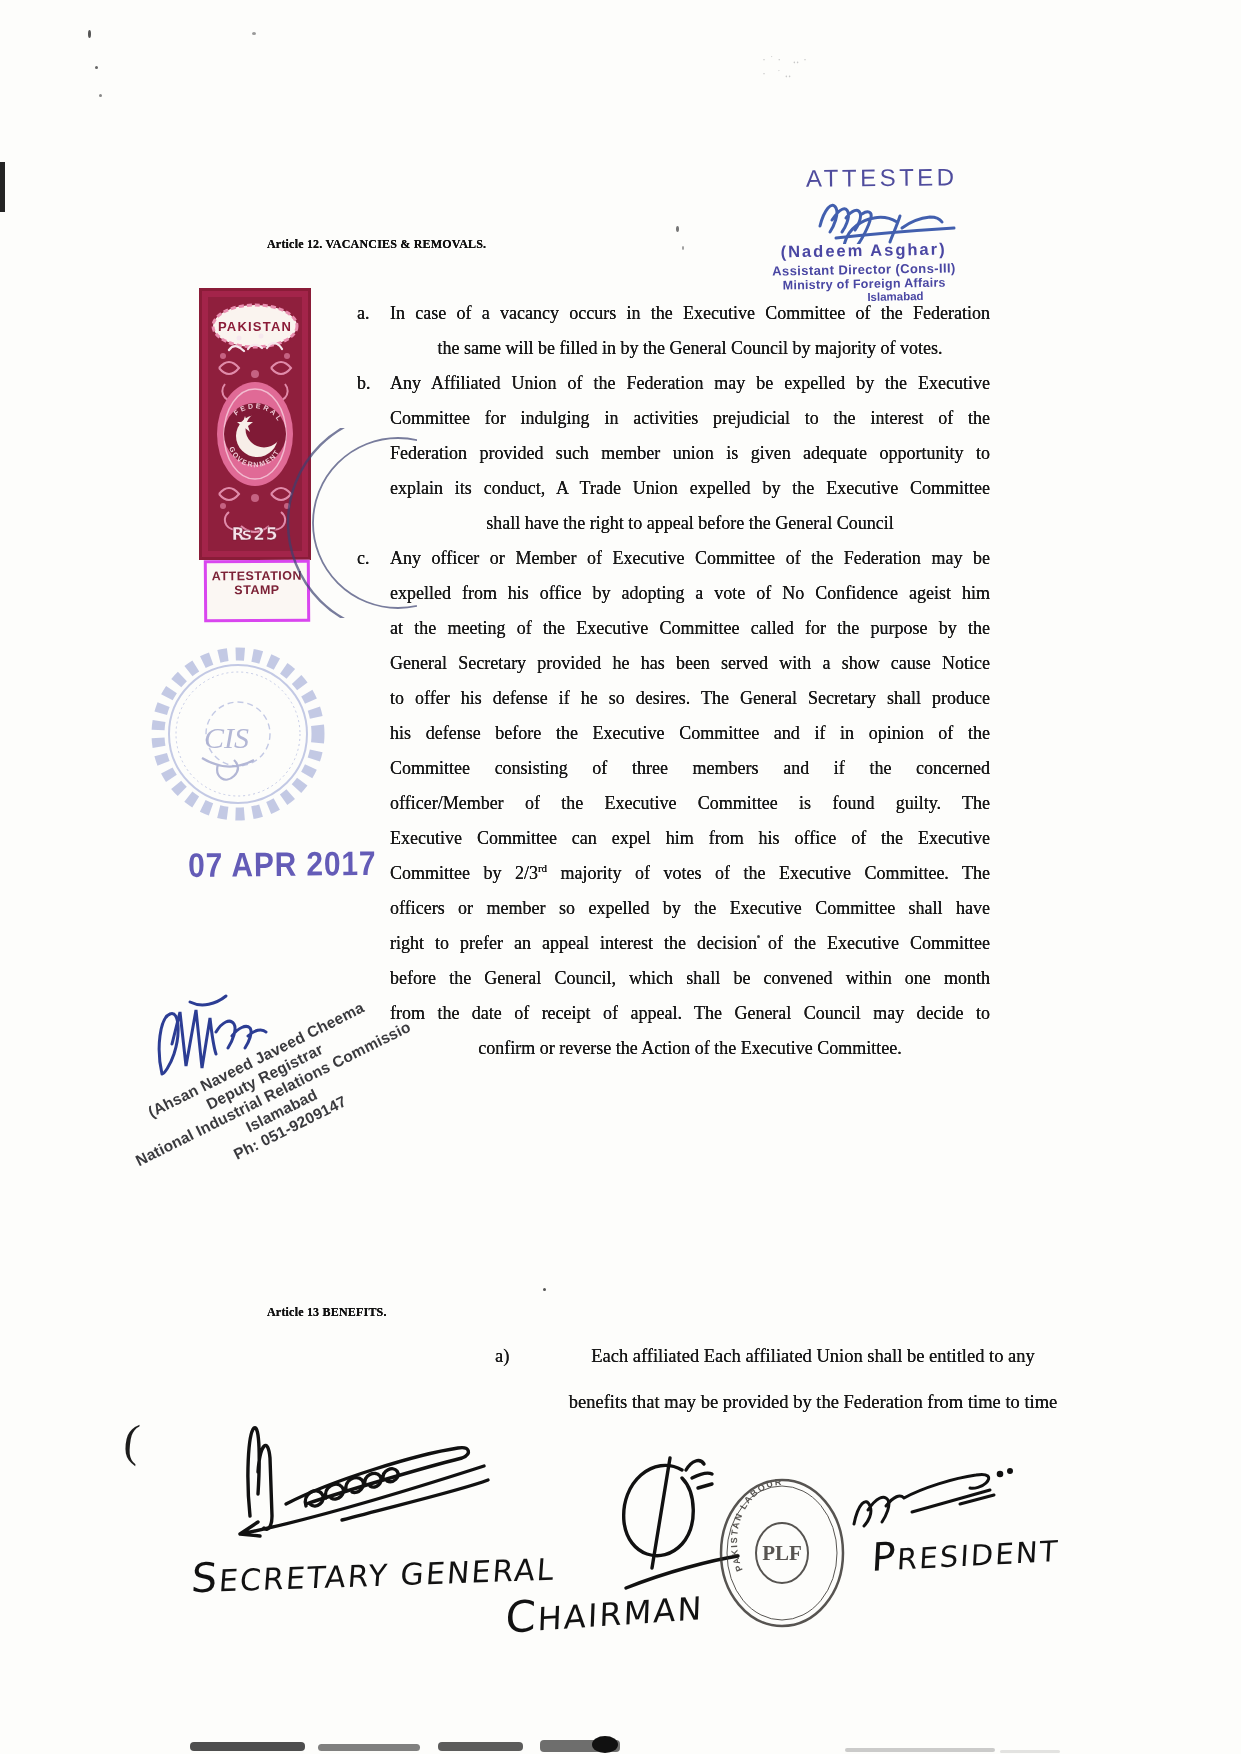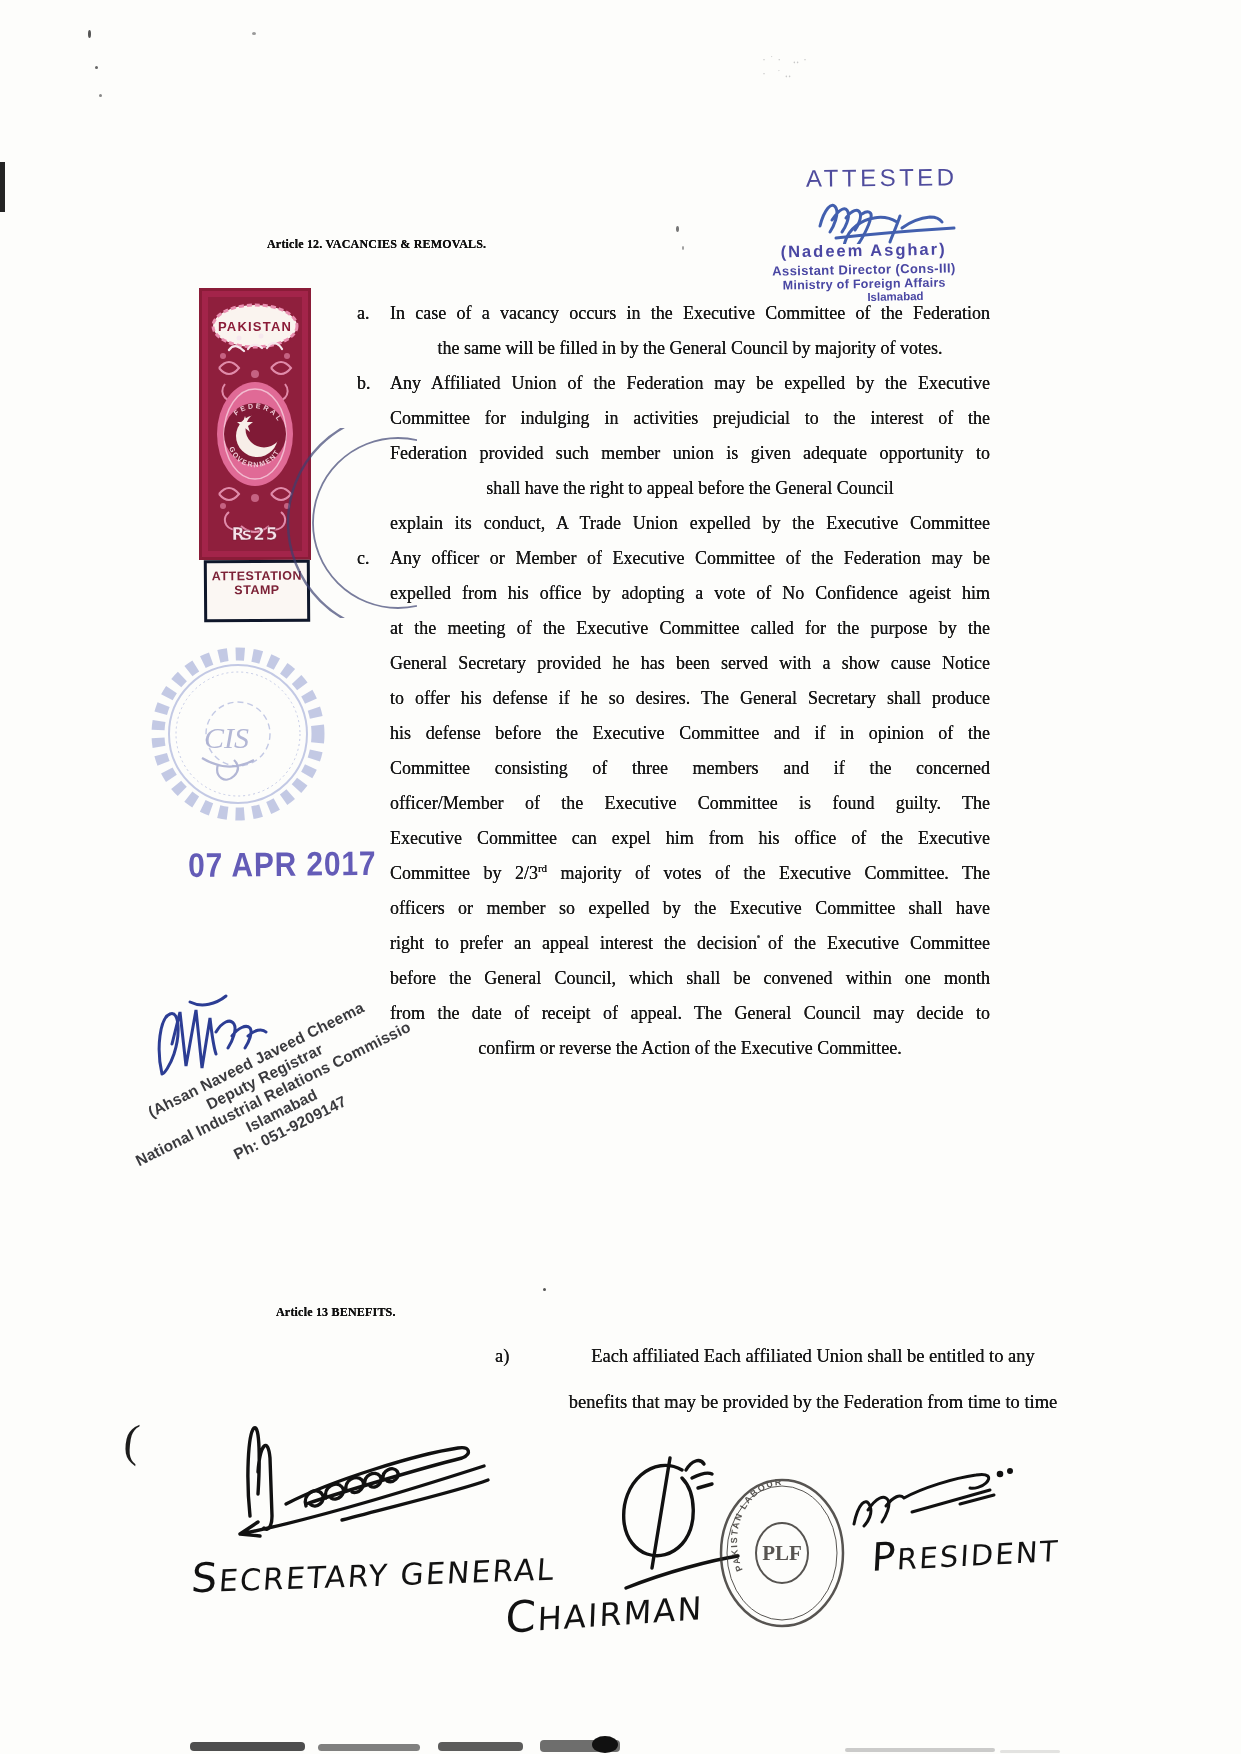--- a/index.html
+++ b/index.html
@@ -7,21 +7,21 @@
     position:relative;width:1241px;height:1754px;margin:0 auto;
     background:#fdfdfb;overflow:hidden;
     font-family:"Liberation Serif",serif;color:#181818;
   }
   
   .art-heading{
     position:absolute;font-weight:700;font-size:12px;letter-spacing:.2px;
     color:#101010;white-space:nowrap;text-shadow:0 0 .4px #000;
   }
   #art12-heading{left:267px;top:237px;}
-  #art13-heading{left:276px;top:1305px;}
+  #art13-heading{left:267px;top:1305px;}
   
   .bodylist{position:absolute;left:357px;top:296px;width:633px;font-size:18px;}
   .list-item{display:flex;}
   .list-item .marker{flex:0 0 33px;line-height:35px;text-shadow:0 0 .4px #000;}
   .list-item .item-lines{flex:1;width:600px;}
   .tline{line-height:35px;text-shadow:0 0 .4px #000;text-align:center;}
   .tline.j{text-align:justify;text-align-last:justify;text-justify:inter-word;}
   .tline sup{font-size:11px;vertical-align:super;line-height:0;}
   #art13-list{position:absolute;left:495px;top:1333px;width:600px;font-size:18.5px;}
   #art13-list .marker{flex:0 0 36px;line-height:46px;}
@@ -37,21 +37,21 @@
     font-family:"Liberation Sans",sans-serif;color:#4a47a3;transform:rotate(-1deg);
   }
   #attester-name{font-size:16.5px;font-weight:700;letter-spacing:2px;white-space:nowrap;}
   #attester-title{font-size:13px;font-weight:700;letter-spacing:.4px;margin-top:2px;}
   #attester-ministry{font-size:12.5px;font-weight:700;letter-spacing:.3px;}
   #attester-city{font-size:11.5px;font-weight:700;padding-left:62px;}
   
   #revenue-stamp{position:absolute;left:199px;top:288px;}
   #attestation-label{
     position:absolute;left:204px;top:560px;width:100px;height:50px;
-    background:#fbf7f3;border:3px solid #0f172a;
+    background:#fbf7f3;border:3px solid #d946ef;
     color:#7c2237;font-family:"Liberation Sans",sans-serif;font-weight:700;
     font-size:12.5px;text-align:center;padding-top:6px;letter-spacing:.5px;
     transform:rotate(-.4deg);
   }
   
   #fa-stamp{position:absolute;left:262px;top:428px;opacity:.8;}
   #gear-stamp{position:absolute;left:146px;top:642px;opacity:.5;}
   #date-stamp{
     position:absolute;left:188px;top:846px;
     font-family:"Liberation Sans",sans-serif;font-weight:700;font-size:34px;
@@ -122,22 +122,22 @@
           <div class="tline j">In case of a vacancy occurs in the Executive Committee of the Federation</div>
           <div class="tline">the same will be filled in by the General Council by majority of votes.</div>
         </div>
       </div>
       <div class="list-item">
         <div class="marker">b.</div>
         <div class="item-lines">
           <div class="tline j">Any Affiliated Union of the Federation may be expelled by the Executive</div>
           <div class="tline j">Committee for indulging in activities prejudicial to the interest of the</div>
           <div class="tline j">Federation provided such member union is given adequate opportunity to</div>
+          <div class="tline j">explain its conduct, A Trade Union expelled by the Executive Committee</div>
           <div class="tline">shall have the right to appeal before the General Council</div>
-          <div class="tline j">explain its conduct, A Trade Union expelled by the Executive Committee</div>
         </div>
       </div>
       <div class="list-item">
         <div class="marker">c.</div>
         <div class="item-lines">
           <div class="tline j">Any officer or Member of Executive Committee of the Federation may be</div>
           <div class="tline j">expelled from his office by adopting a vote of No Confidence ageist him</div>
           <div class="tline j">at the meeting of the Executive Committee called for the purpose by the</div>
           <div class="tline j">General Secretary provided he has been served with a show cause Notice</div>
           <div class="tline j">to offer his defense if he so desires. The General Secretary shall produce</div>

